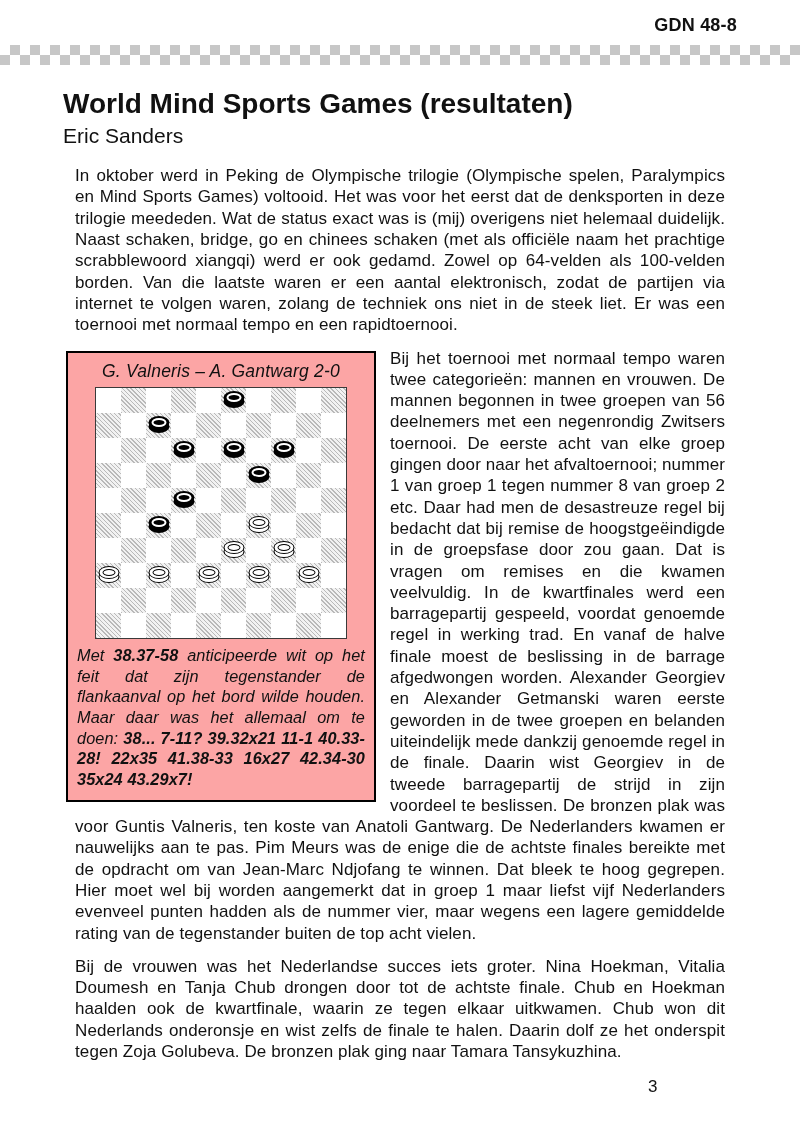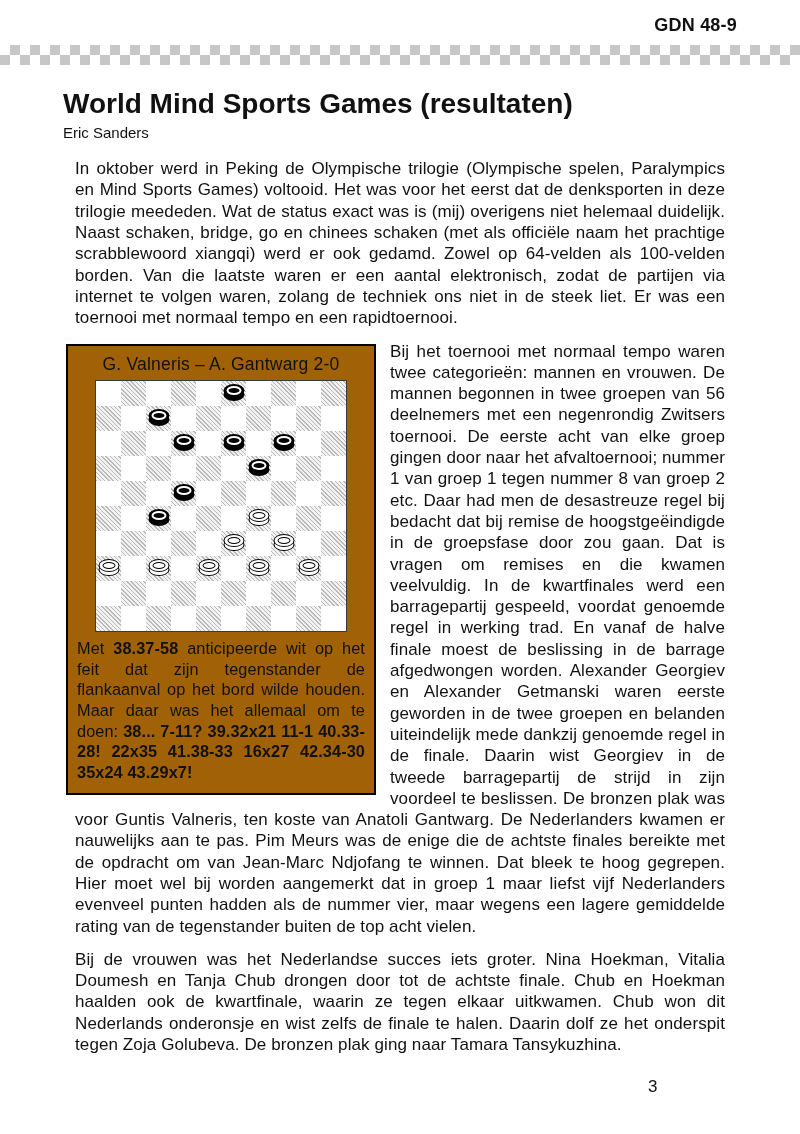--- a/index.html
+++ b/index.html
@@ -26,38 +26,39 @@
     background-position:0 0,10px 10px;
   }
   .content{
     position:absolute;left:63px;top:88px;width:674px;
   }
   h1.article-title{
     margin:0;padding:0;
     font-size:28px;font-weight:bold;line-height:1.15;
   }
   .author{
-    font-size:15px;margin:4px 0 4px 0;
+    font-size:21px;margin:4px 0 4px 0;
   }
   .article-body{
     margin-top:17px;
     font-size:17px;line-height:21.3px;
     text-align:justify;
     letter-spacing:.1px;
   }
   .article-body p{margin:12px;padding:0;}
 
   
   .figure-box{
     float:left;
     width:306px;
     margin:3px 14px 6px 3px;
     border:2px solid #000;
-    background:#a16207;
+    background:#fca5a5;
     box-sizing:content-box;
+    font-style:italic;
   }
   .figure-title{
     text-align:center;
     font-size:17.5px;
     padding:8px 4px 5px 4px;
     letter-spacing:.2px;
   }
   .board{
     width:250px;height:250px;
     margin:0 auto;
@@ -99,21 +100,21 @@
   .page-number{
     position:absolute;top:1077px;left:648px;
     font-size:17px;
   }
 </style>
 </head>
 <body>
 
 <div class="page">
 
-  <div class="issue">GDN 48-9</div>
+  <div class="issue">GDN 48-8</div>
 
   <div class="band"></div>
 
   <div class="content">
     <h1 class="article-title">World Mind Sports Games (resultaten)</h1>
     <div class="author">Eric Sanders</div>
 
     <div class="article-body">
       <p>In oktober werd in Peking de Olympische trilogie (Olympische spelen, Paralympics en Mind Sports Games) voltooid. Het was voor het eerst dat de denksporten in deze trilogie meededen. Wat de status exact was is (mij) overigens niet helemaal duidelijk. Naast schaken, bridge, go en chinees schaken (met als officiële naam het prachtige scrabblewoord xiangqi) werd er ook gedamd. Zowel op 64-velden als 100-velden borden. Van die laatste waren er een aantal elektronisch, zodat de partijen via internet te volgen waren, zolang de techniek ons niet in de steek liet. Er was een toernooi met normaal tempo en een rapidtoernooi.</p>
 

